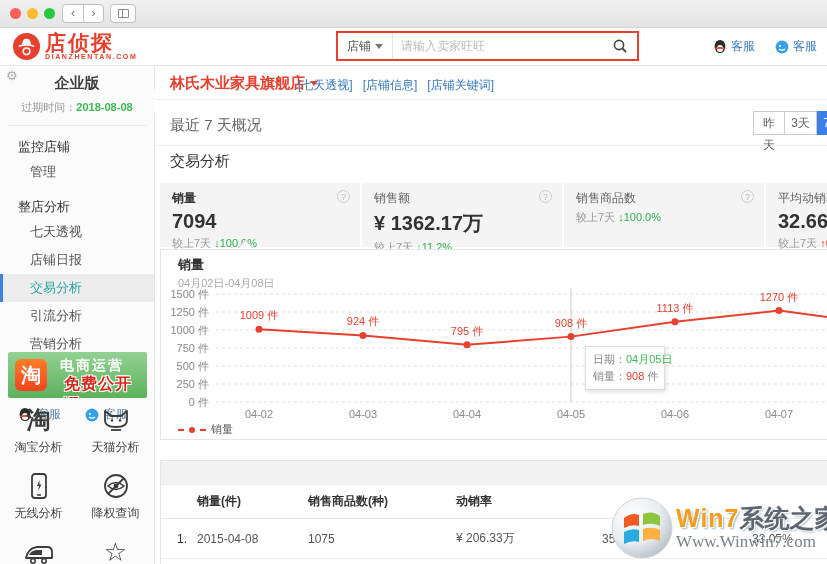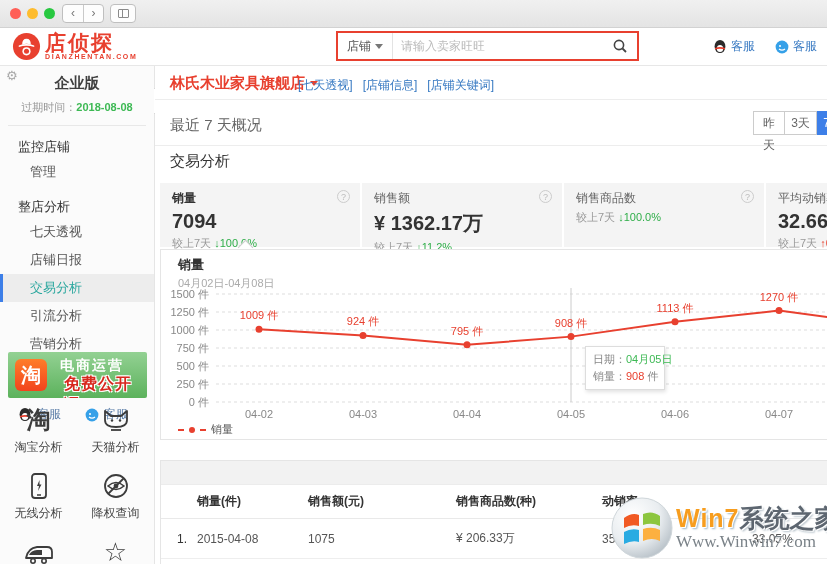--- a/index.html
+++ b/index.html
@@ -416,21 +416,20 @@
       <span class="lg-dash"></span>
       <span>销量</span>
     </div>
   </div>
 
   <div class="table-card">
     <div class="tc-strip"></div>
     <div class="trow head">
       <span class="idx"></span>
       <span>销量(件)</span>
-      <span>销售额(元)</span>
       <span>销售商品数(种)</span>
       <span>动销率</span>
     </div>
     <div class="trow body">
       <span class="idx">1.</span>
       <span>2015-04-08</span>
       <span>1075</span>
       <span>¥ 206.33万</span>
       <span>354</span>
       <span>33.05%</span>

